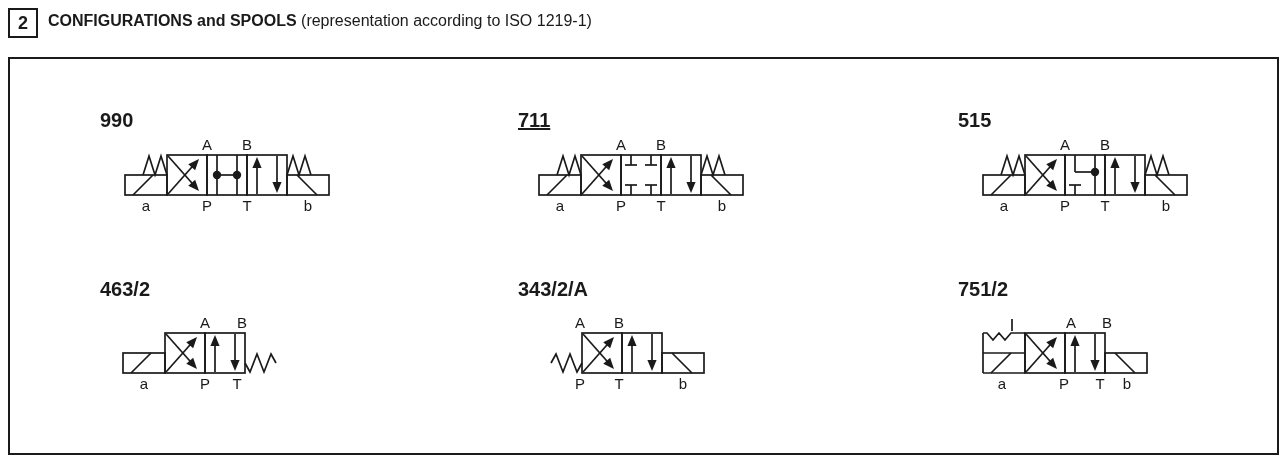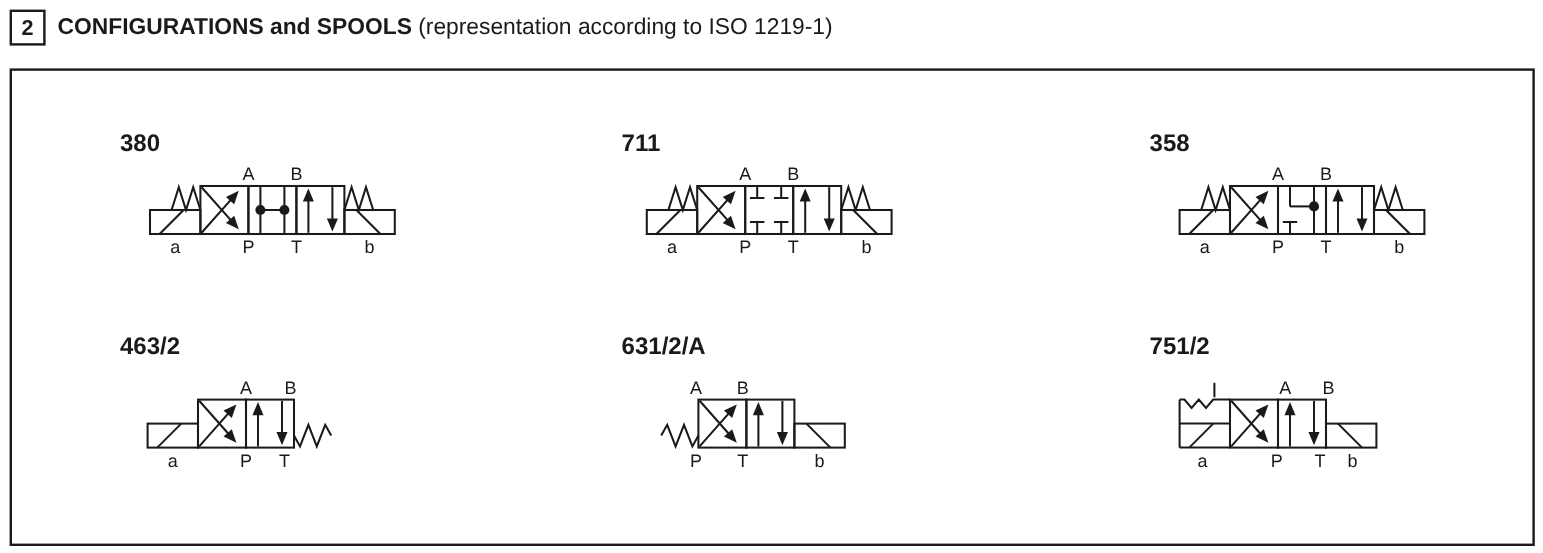--- a/index.html
+++ b/index.html
@@ -6,57 +6,57 @@
   .page{
     position:relative;width:1286px;height:461px;background:#ffffff;
     font-family:"Liberation Sans",sans-serif;color:#1a1a1a;overflow:hidden;
   }
   .hdr-num{
     position:absolute;left:8px;top:8px;width:26px;height:26px;
     border:2px solid #1a1a1a;display:flex;align-items:center;justify-content:center;
     font-size:18px;font-weight:bold;background:#fff;
   }
   .hdr-title{
-    position:absolute;left:48px;top:12px;font-size:19px;white-space:nowrap;
+    position:absolute;left:48px;top:12px;font-size:16px;white-space:nowrap;
   }
   .hdr-title .b{font-weight:bold;}
   .panel{
     position:absolute;left:8px;top:57px;width:1267px;height:394px;
     border:2px solid #1a1a1a;background:#ffffff;
   }
   .valve-title{
     position:absolute;font-size:20px;font-weight:bold;white-space:nowrap;
   }
   svg.valve{position:absolute;width:250px;height:90px;overflow:visible;}
   
-  #t0{left:100px;top:109px;} #t1{left:518px;top:109px;} #t2{left:958px;top:109px;}
+  #t0{left:100px;top:109px;} #t1{left:518px;top:109px;text-decoration:underline;} #t2{left:958px;top:109px;}
   #t3{left:100px;top:278px;} #t4{left:518px;top:278px;} #t5{left:958px;top:278px;text-align:right;}
   #v0{left:125px;top:135px;} #v1{left:539px;top:135px;} #v2{left:983px;top:135px;}
   #v3{left:123px;top:313px;} #v4{left:550px;top:313px;} #v5{left:983px;top:313px;}
 </style>
 </head>
 <body>
 
 <div class="page">
 
   <div class="hdr-num">
     <span>2</span>
   </div>
   <div class="hdr-title">
     <span class="b">CONFIGURATIONS and SPOOLS</span>
     <span>(representation according to ISO 1219-1)</span>
   </div>
 
   <div class="panel"></div>
 
-  <div class="valve-title" id="t0">380</div>
+  <div class="valve-title" id="t0">990</div>
   <div class="valve-title" id="t1">711</div>
-  <div class="valve-title" id="t2">358</div>
+  <div class="valve-title" id="t2">515</div>
   <div class="valve-title" id="t3">463/2</div>
-  <div class="valve-title" id="t4">631/2/A</div>
+  <div class="valve-title" id="t4">343/2/A</div>
   <div class="valve-title" id="t5">751/2</div>
 
   <svg class="valve" id="v0" viewBox="0 0 250 90">
       <rect x="42" y="20" width="40" height="40" fill="none" stroke="#1a1a1a" stroke-width="1.7"></rect>
       <rect x="82" y="20" width="40" height="40" fill="none" stroke="#1a1a1a" stroke-width="1.7"></rect>
       <rect x="122" y="20" width="40" height="40" fill="none" stroke="#1a1a1a" stroke-width="1.7"></rect>
       <line x1="43" y1="59" x2="69.35875328292639" y2="29.24011726121214" stroke="#1a1a1a" stroke-width="1.7"></line>
       <polygon points="74,24 70.15011793053802,35.28443211026745 63.26310667294492,29.184507853542137" fill="#1a1a1a" stroke="none"></polygon>
       <line x1="43" y1="21" x2="69.35875328292639" y2="50.75988273878786" stroke="#1a1a1a" stroke-width="1.7"></line>
       <polygon points="74,56 63.26310667294492,50.81549214645786 70.15011793053802,44.71556788973255" fill="#1a1a1a" stroke="none"></polygon>

